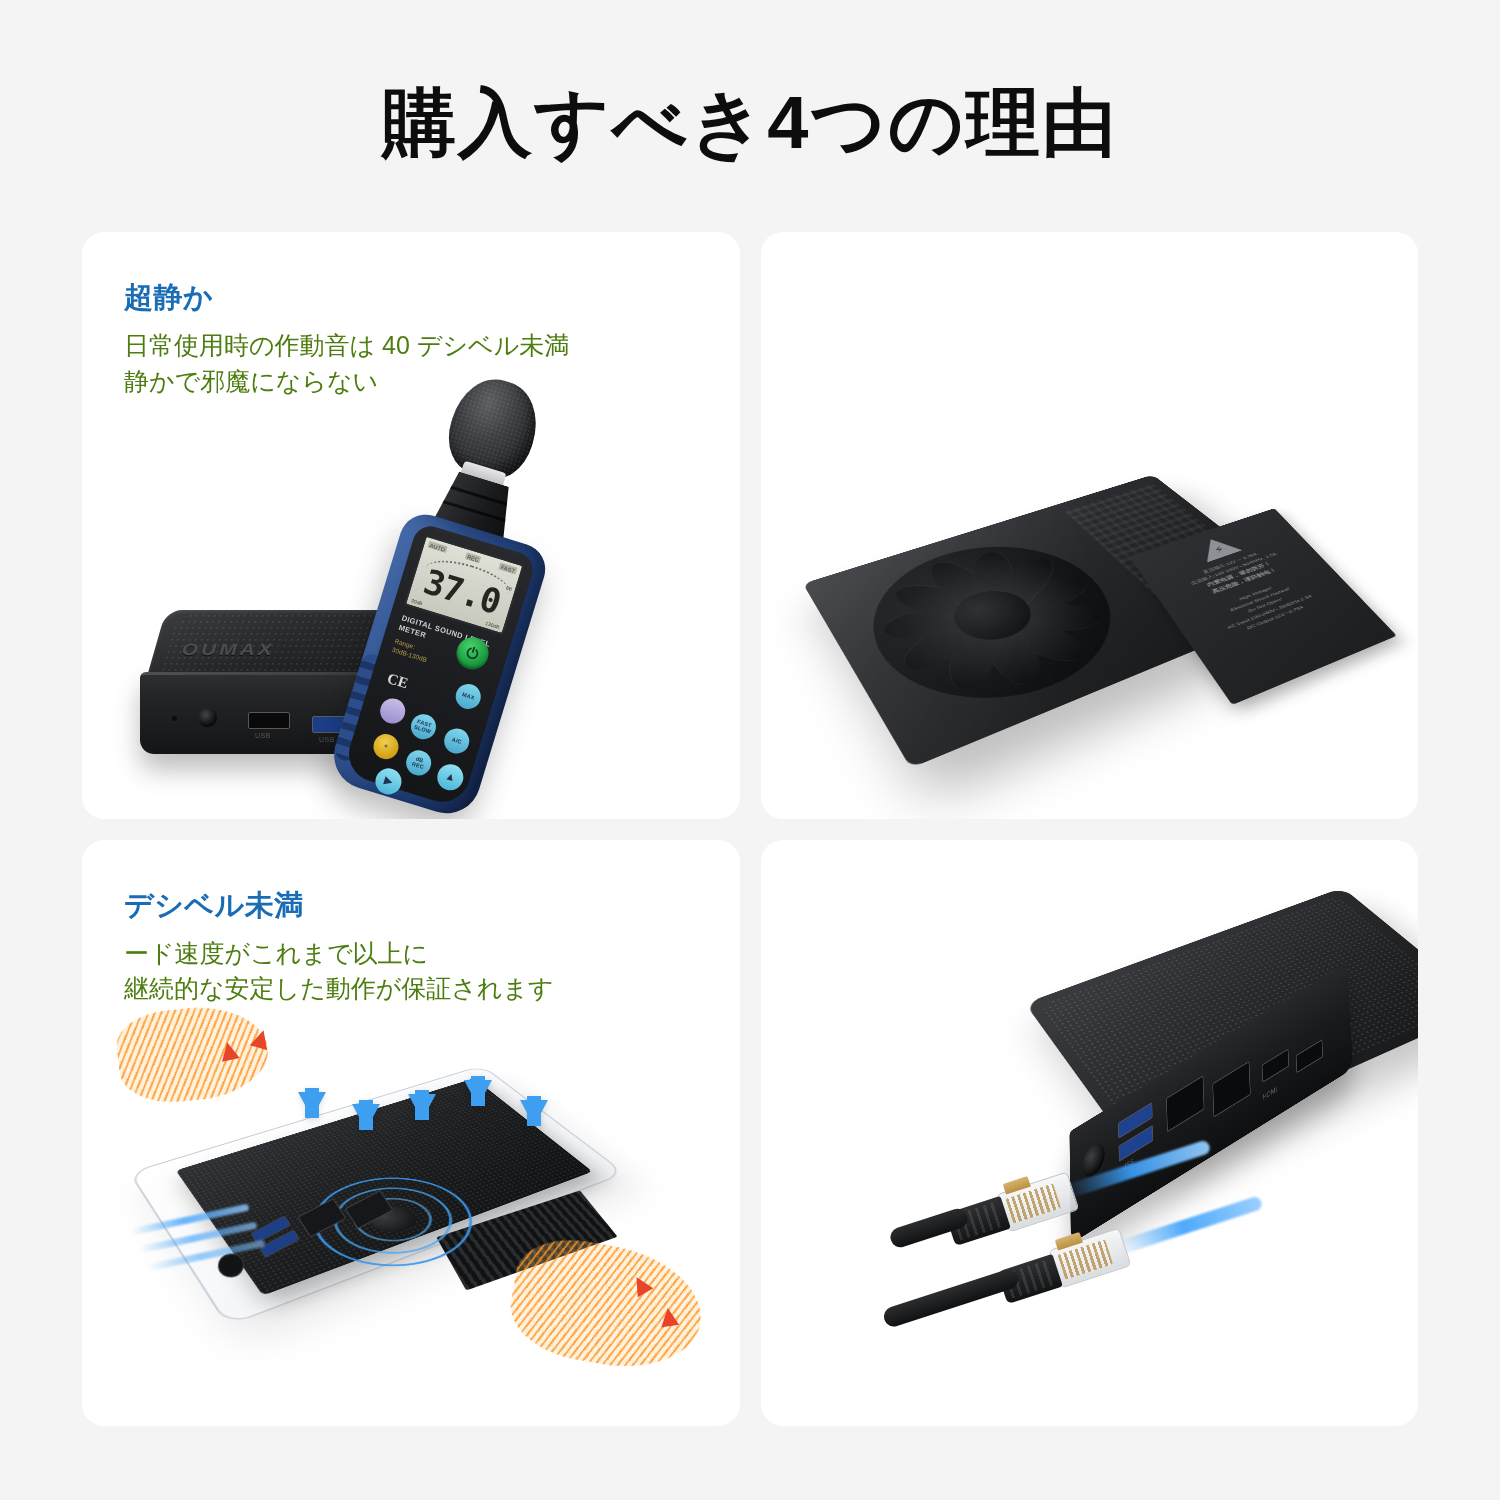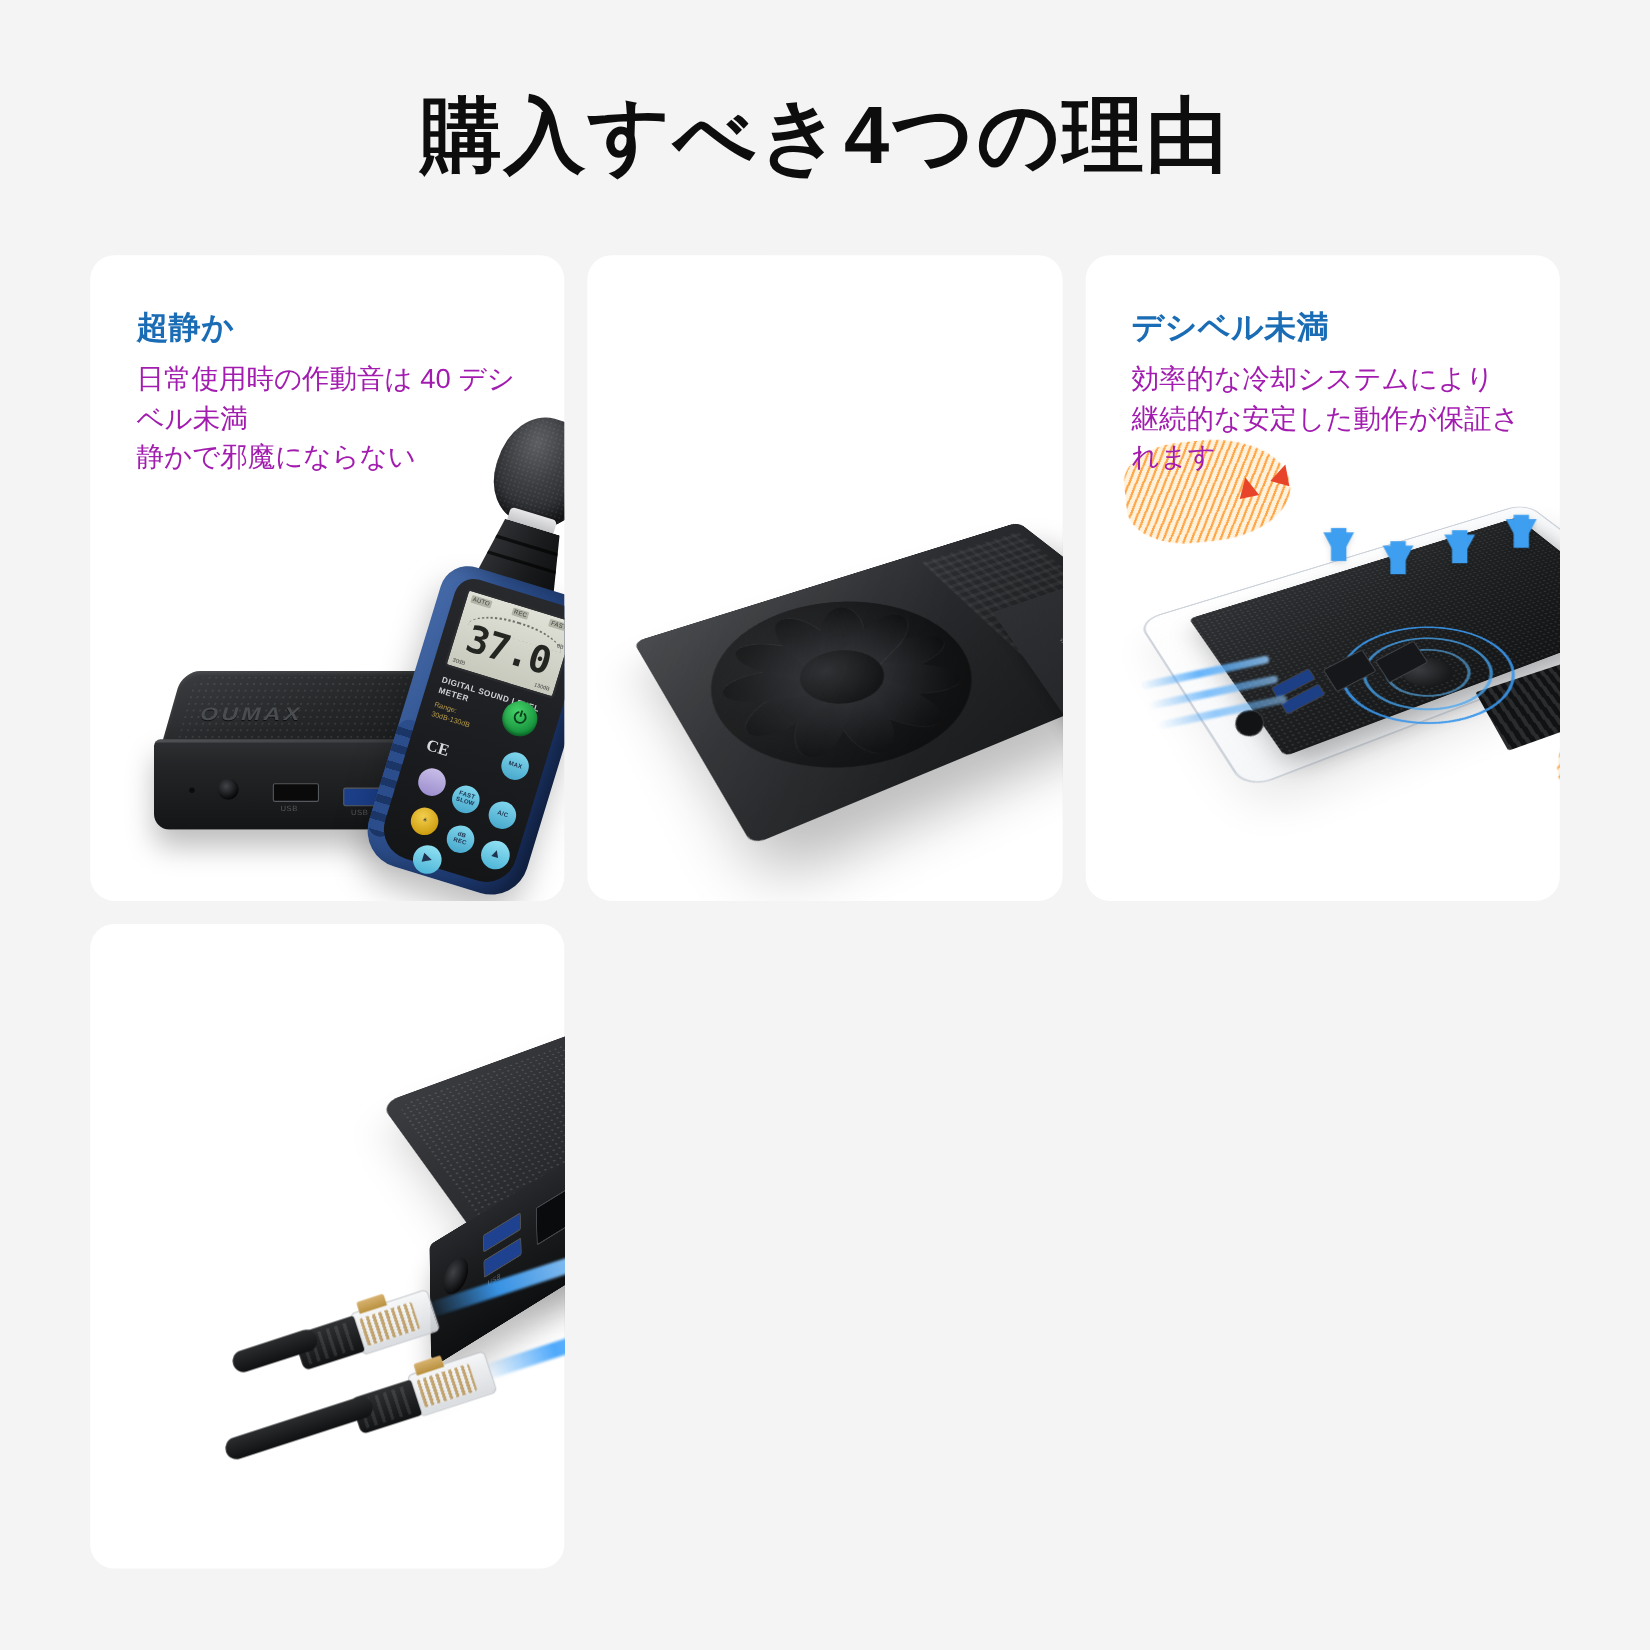--- a/index.html
+++ b/index.html
@@ -27,41 +27,41 @@
     color: #0d0d0d;
     line-height: 1.1;
   }
 
   
   #card-grid {
     position: absolute;
     left: 82px; top: 232px;
     width: 1336px; height: 1194px;
     display: grid;
-    grid-template-columns: 1fr 1fr 1fr;
+    grid-template-columns: 1fr 1fr;
     grid-template-rows: 1fr 1fr;
     gap: 21px;
   }
   .card {
     position: relative;
     background: #ffffff;
     border-radius: 22px;
     overflow: hidden;
   }
   .card-text { position: absolute; left: 42px; top: 46px; right: 24px; z-index: 6; }
   .card-heading {
     color: #1a6cb5;
     font-size: 29px;
     font-weight: 700;
     letter-spacing: .5px;
     margin-bottom: 10px;
     white-space: nowrap;
   }
   .card-body {
-    color: #a21caf;
+    color: #4d7c0f;
     font-size: 25px;
     line-height: 1.42;
     font-weight: 400;
     white-space: pre-line;
   }
   .card-art { position: absolute; inset: 0; z-index: 1; }
 
   
   .c1-pc {
     position: absolute; left: 58px; top: 378px;
@@ -567,21 +567,21 @@
             <div class="en">AC Input:100-240V~,50/60Hz,1.5A</div>
             <div class="en">DC Output:12V⎓3.75A</div>
           </div>
         </div>
       </div>
     </div>
 
     <div class="card">
       <div class="card-text">
         <div class="card-heading">デシベル未満</div>
-        <div class="card-body">効率的な冷却システムにより
+        <div class="card-body">ード速度がこれまで以上に
 継続的な安定した動作が保証されます</div>
       </div>
 
       <div class="card-art">
         <div class="thermal">
 
           <div class="heat-plume" style="left:6px; top:0px; width:150px; height:92px; transform:rotate(-6deg);"></div>
           <div class="arrow-red" style="left:108px; top:34px; transform:rotate(168deg);"></div>
           <div class="arrow-red" style="left:140px; top:22px; transform:rotate(196deg);"></div>
 

